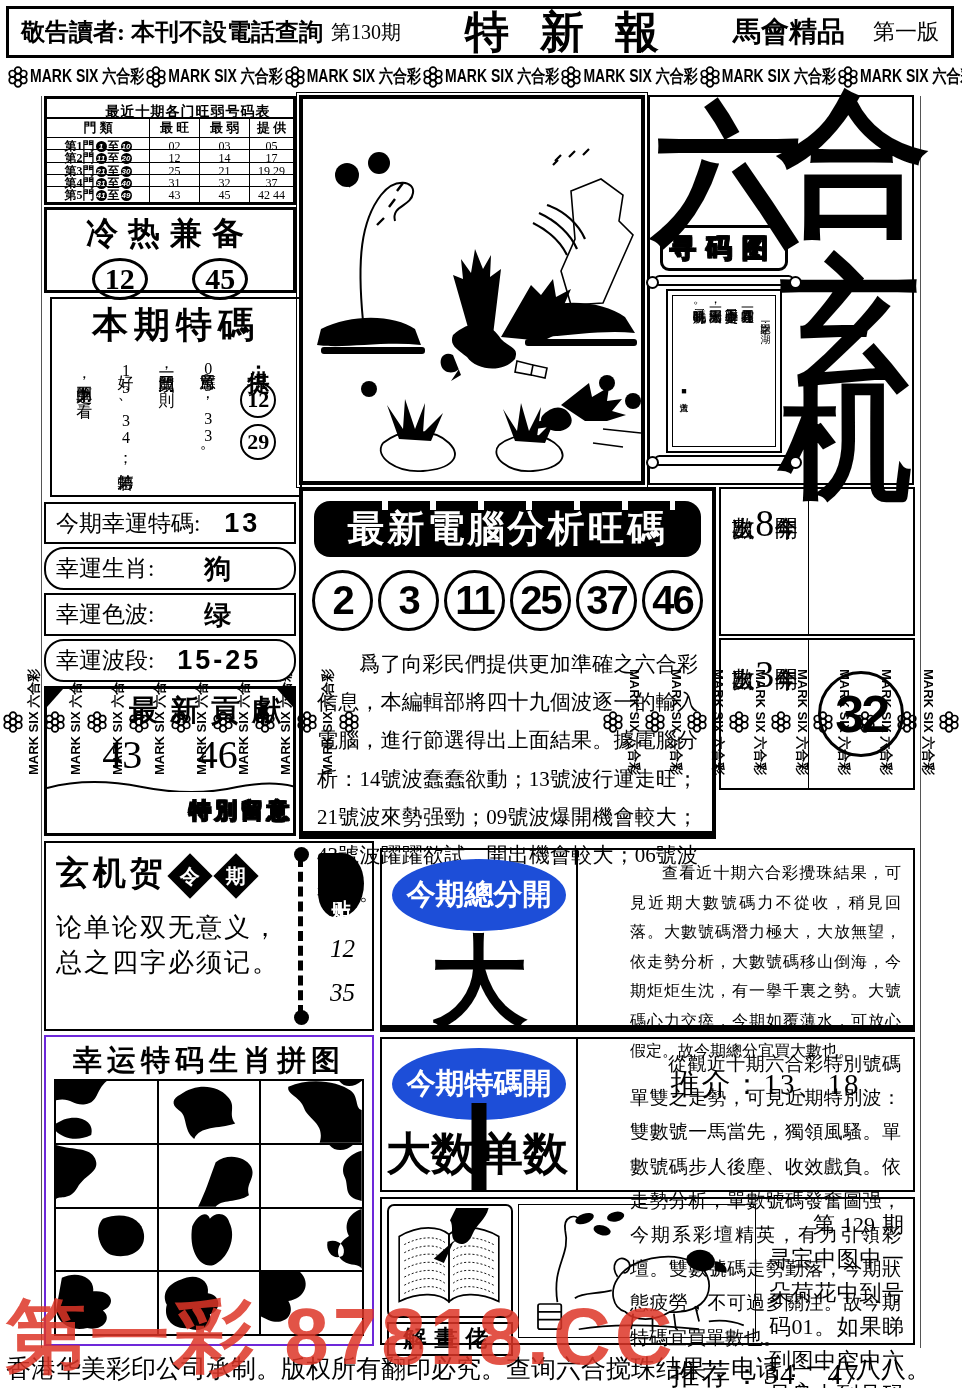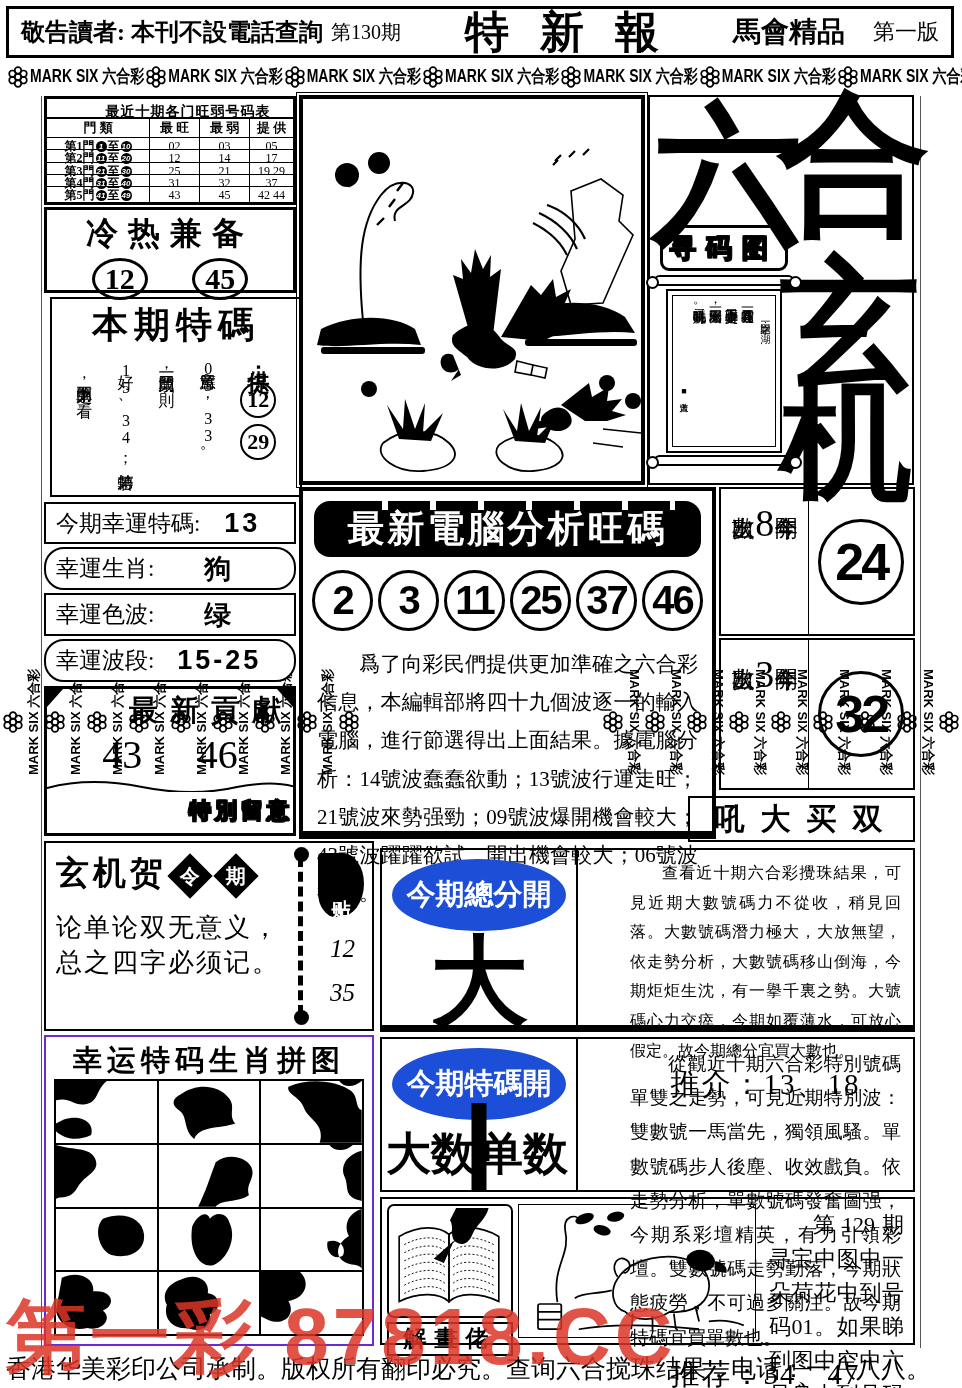--- a/index.html
+++ b/index.html
@@ -756,38 +756,34 @@
   </div>
 
   <div class="abs appear" style="top:487px;height:149px">
     <div class="ap-left">
       <div class="ap-labels">
         <span>出次數</span>
         <span>今年開</span>
       </div>
       <div class="ap-count">8</div>
     </div>
-    <div class="ap-right">
-        <div class="ball">24</div>
-      </div>
   </div>
   <div class="abs appear" style="top:638px;height:152px">
     <div class="ap-left">
       <div class="ap-labels">
         <span>出次數</span>
         <span>今年開</span>
       </div>
       <div class="ap-count">3</div>
     </div>
     <div class="ap-right">
         <div class="ball">32</div>
       </div>
   </div>
 
-  <div id="roar" class="abs">吼大买双</div>
 
   <div class="abs duo" style="top:848px;height:184px;border-bottom:7px solid #000">
     <div class="duo-left">
       <div class="oval-label">今期總分開</div>
       <div id="total-big">大</div>
     </div>
     <div class="duo-right">
       <div class="duo-par">查看近十期六合彩攪珠結果，可見近期大數號碼力不從收，稍見回落。大數號碼潛力極大，大放無望，依走勢分析，大數號碼移山倒海，今期炬炬生沈，有一擧千裏之勢。大號碼心力交瘁，今期如覆薄水，可放心假定。故今期總分宜買大數也。</div>
       <div class="duo-rec">推介：13、18</div>
     </div>

